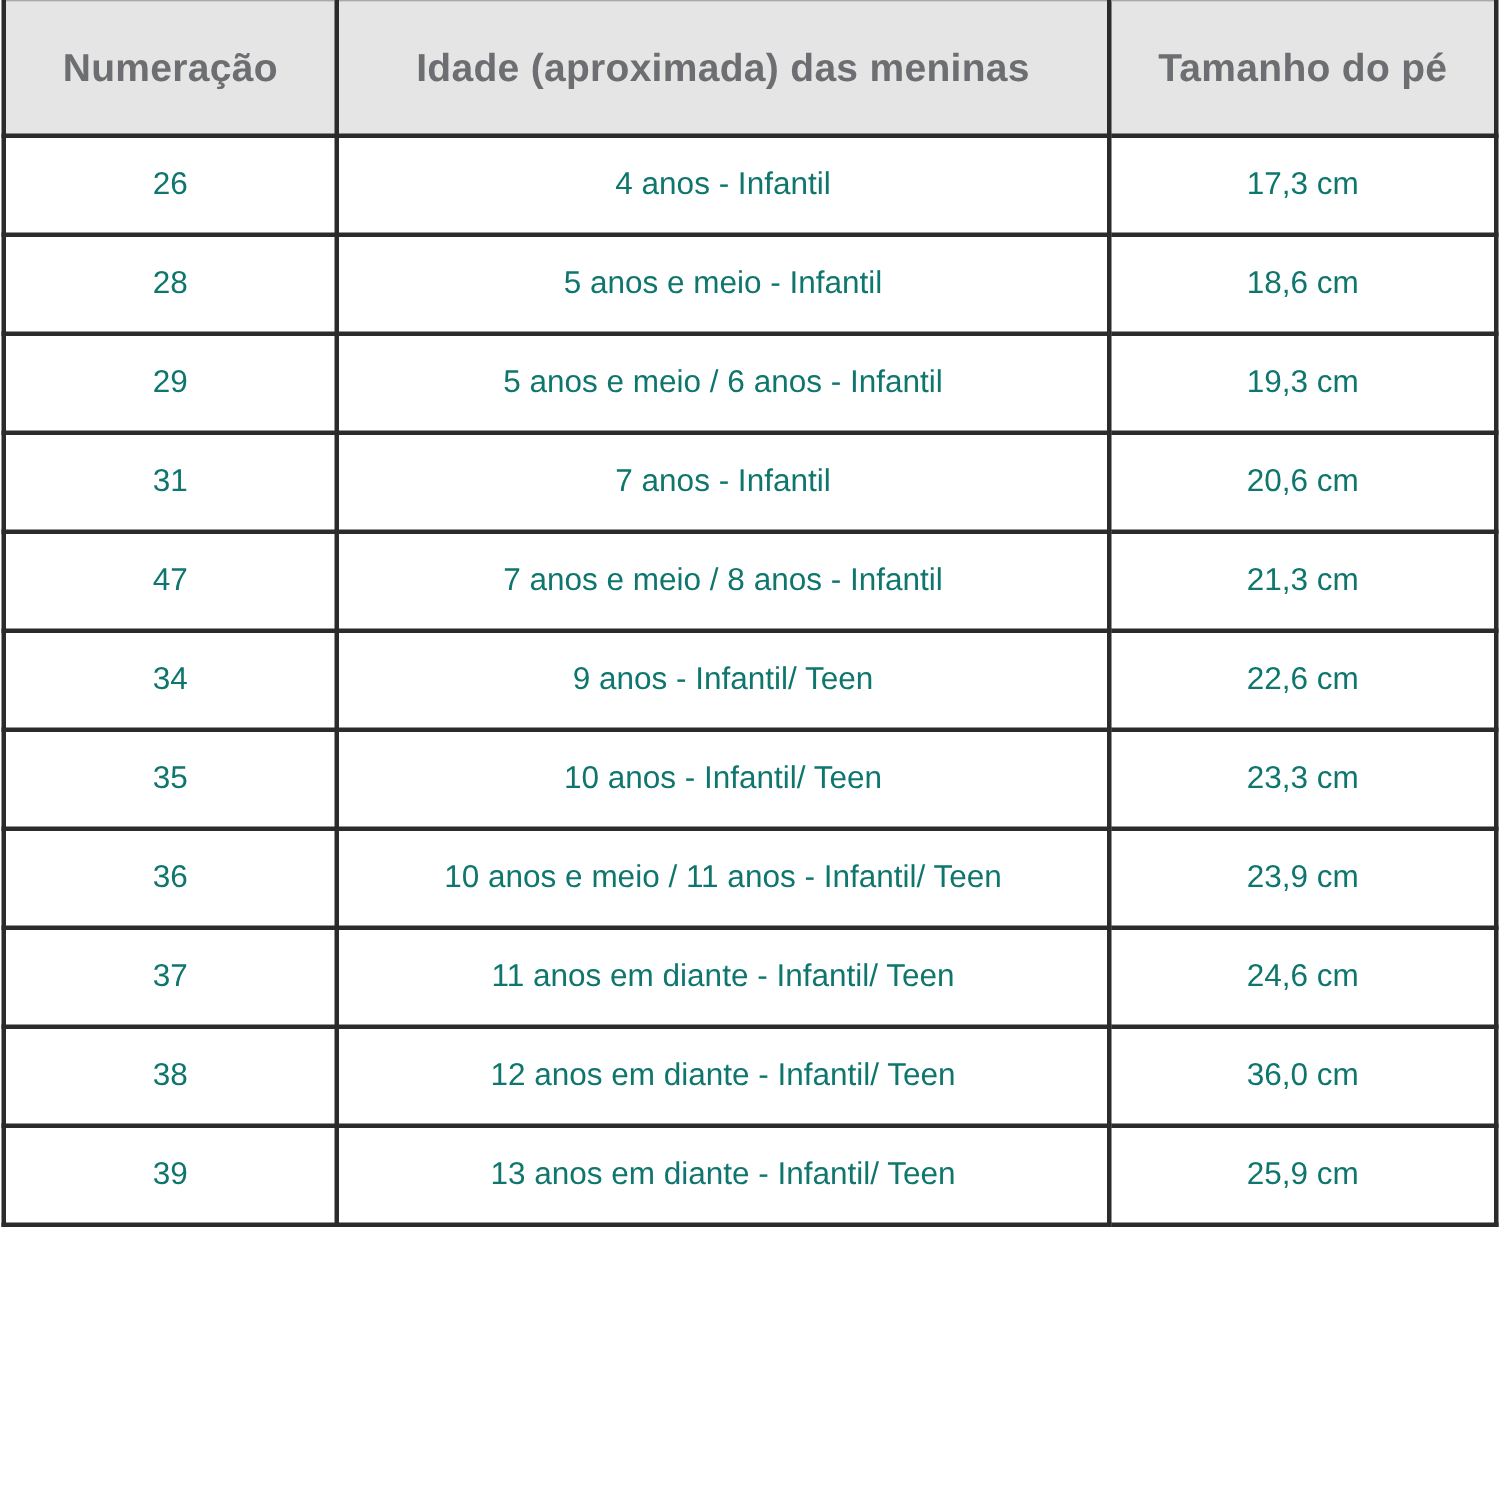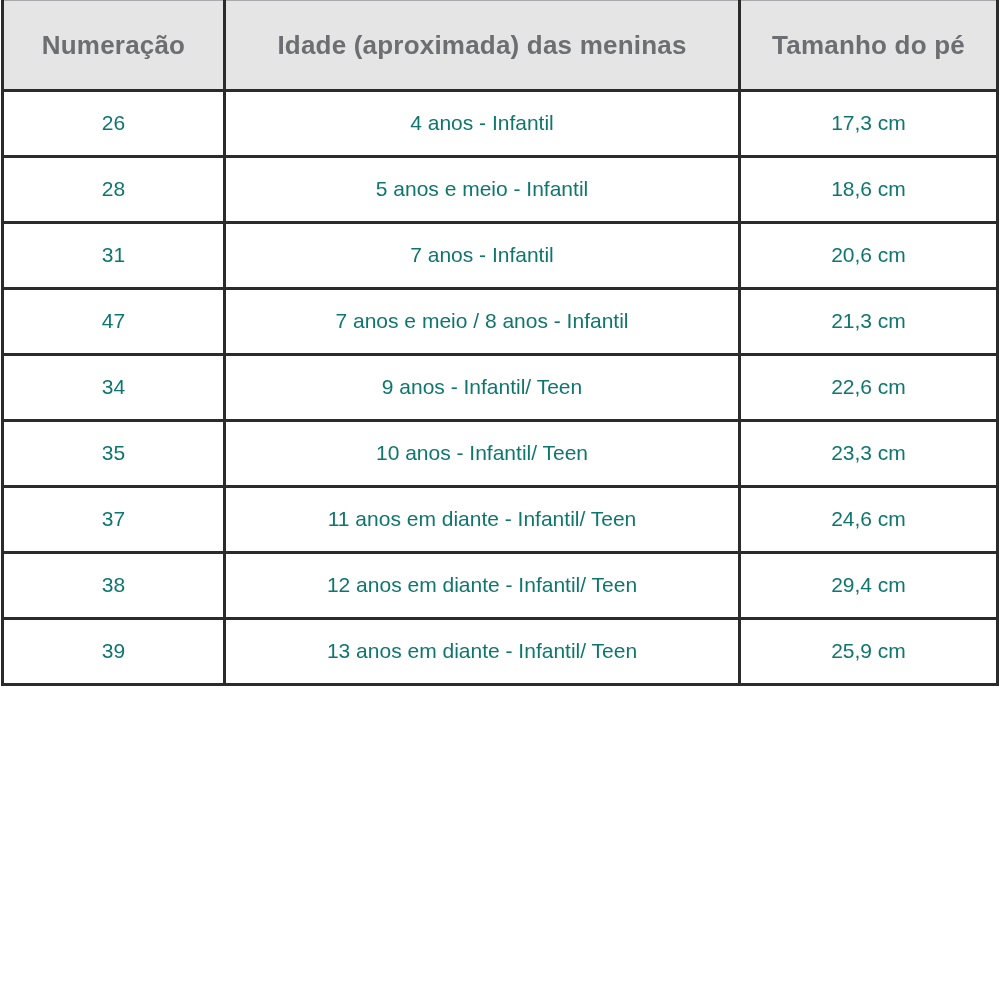--- a/index.html
+++ b/index.html
@@ -71,48 +71,58 @@
       <td class="cell-size">26</td>
       <td class="cell-age">4 anos - Infantil</td>
       <td class="cell-foot">17,3 cm</td>
     </tr>
     <tr>
       <td class="cell-size">28</td>
       <td class="cell-age">5 anos e meio - Infantil</td>
       <td class="cell-foot">18,6 cm</td>
     </tr>
     <tr>
+      <td class="cell-size">29</td>
+      <td class="cell-age">5 anos e meio / 6 anos - Infantil</td>
+      <td class="cell-foot">19,3 cm</td>
+    </tr>
+    <tr>
       <td class="cell-size">31</td>
       <td class="cell-age">7 anos - Infantil</td>
       <td class="cell-foot">20,6 cm</td>
     </tr>
     <tr>
       <td class="cell-size">47</td>
       <td class="cell-age">7 anos e meio / 8 anos - Infantil</td>
       <td class="cell-foot">21,3 cm</td>
     </tr>
     <tr>
       <td class="cell-size">34</td>
       <td class="cell-age">9 anos - Infantil/ Teen</td>
       <td class="cell-foot">22,6 cm</td>
     </tr>
     <tr>
       <td class="cell-size">35</td>
       <td class="cell-age">10 anos - Infantil/ Teen</td>
       <td class="cell-foot">23,3 cm</td>
     </tr>
     <tr>
+      <td class="cell-size">36</td>
+      <td class="cell-age">10 anos e meio / 11 anos - Infantil/ Teen</td>
+      <td class="cell-foot">23,9 cm</td>
+    </tr>
+    <tr>
       <td class="cell-size">37</td>
       <td class="cell-age">11 anos em diante - Infantil/ Teen</td>
       <td class="cell-foot">24,6 cm</td>
     </tr>
     <tr>
       <td class="cell-size">38</td>
       <td class="cell-age">12 anos em diante - Infantil/ Teen</td>
-      <td class="cell-foot">29,4 cm</td>
+      <td class="cell-foot">36,0 cm</td>
     </tr>
     <tr>
       <td class="cell-size">39</td>
       <td class="cell-age">13 anos em diante - Infantil/ Teen</td>
       <td class="cell-foot">25,9 cm</td>
     </tr>
   </tbody>
 </table>
 
 </body></html>

